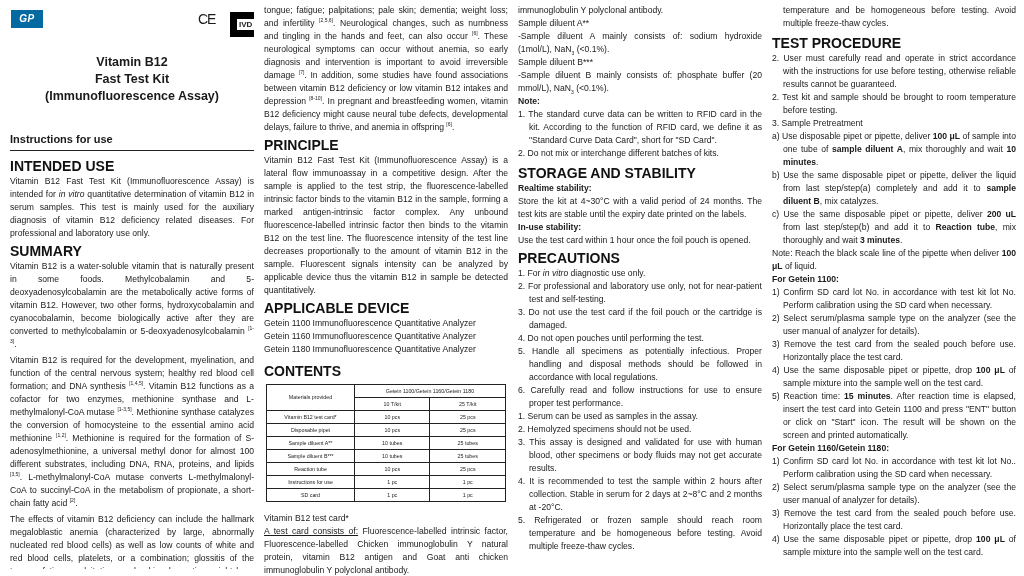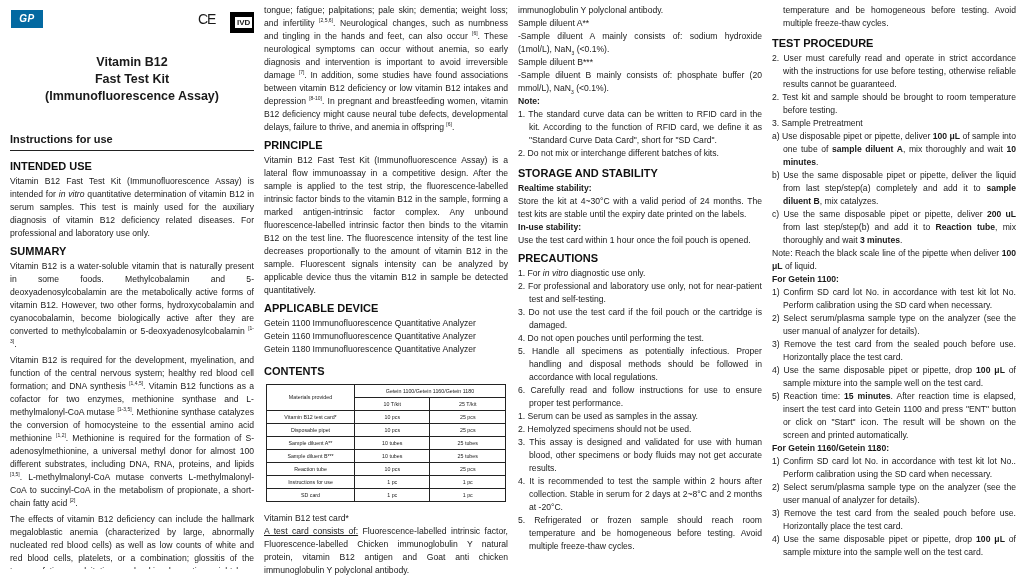--- a/index.html
+++ b/index.html
@@ -4,31 +4,31 @@
 <style>
   * { box-sizing: border-box; margin: 0; padding: 0; }
   html, body { width: 1024px; height: 576px; overflow: hidden; background: #ffffff; }
   body { font-family: "Liberation Sans", sans-serif; color: #1a1a1a; font-size: 8.6px; line-height: 13px; position: relative; }
   .col { position: absolute; top: 0; height: 576px; overflow: hidden; }
   .c1 { left: 10px; width: 244px; }
   .c2 { left: 264px; width: 244px; }
   .c3 { left: 518px; width: 244px; }
   .c4 { left: 772px; width: 244px; }
   .p { text-align: justify; margin-bottom: 3px; }
-  h2 { font-size: 11px; font-weight: bold; line-height: 14px; margin: 4px 0 2px 0; color: #111; }
+  h2 { font-size: 14px; font-weight: bold; line-height: 14px; margin: 4px 0 2px 0; color: #111; }
   .sub { font-weight: bold; }
   .li { padding-left: 11px; text-indent: -11px; text-align: justify; margin-bottom: 0; }
   sup { font-size: 5px; line-height: 0; vertical-align: super; }
   sub { font-size: 5px; line-height: 0; }
   b { font-weight: bold; }
 
   .logo-row { position: relative; height: 36px; }
   .logo { position: absolute; left: 1px; top: 10px; width: 32px; height: 18px; background: #0369a1; color: #fff; font-weight: bold; font-style: italic; font-size: 10px; line-height: 18px; text-align: center; letter-spacing: 0.5px; }
   .ce { position: absolute; left: 188px; top: 10px; font-size: 14px; font-weight: normal; letter-spacing: -1px; line-height: 18px; }
-  .ivd { position: absolute; left: 220px; top: 12px; border: 5px solid #000000; font-size: 8px; font-weight: bold; line-height: 11px; padding: 0 2px; }
+  .ivd { position: absolute; left: 220px; top: 12px; border: 7px solid #000000; font-size: 8px; font-weight: bold; line-height: 11px; padding: 0 2px; }
   .title { text-align: center; font-size: 12.5px; font-weight: bold; line-height: 17px; margin-top: 18px; }
   .ifu { font-size: 11px; font-weight: bold; margin-top: 28px; padding-bottom: 4px; border-bottom: 1.5px solid #222; }
 
   table.contents { border-collapse: collapse; width: 240px; margin: 6px 0 10px 2px; font-size: 5.3px; line-height: 7px; }
   table.contents td { border: 0.8px solid #222; text-align: center; padding: 2.5px 1px; height: 11px; }
   table.contents td.mat { width: 88px; }
   .underline { text-decoration: underline; }
 </style>
 </head>
 <body>

